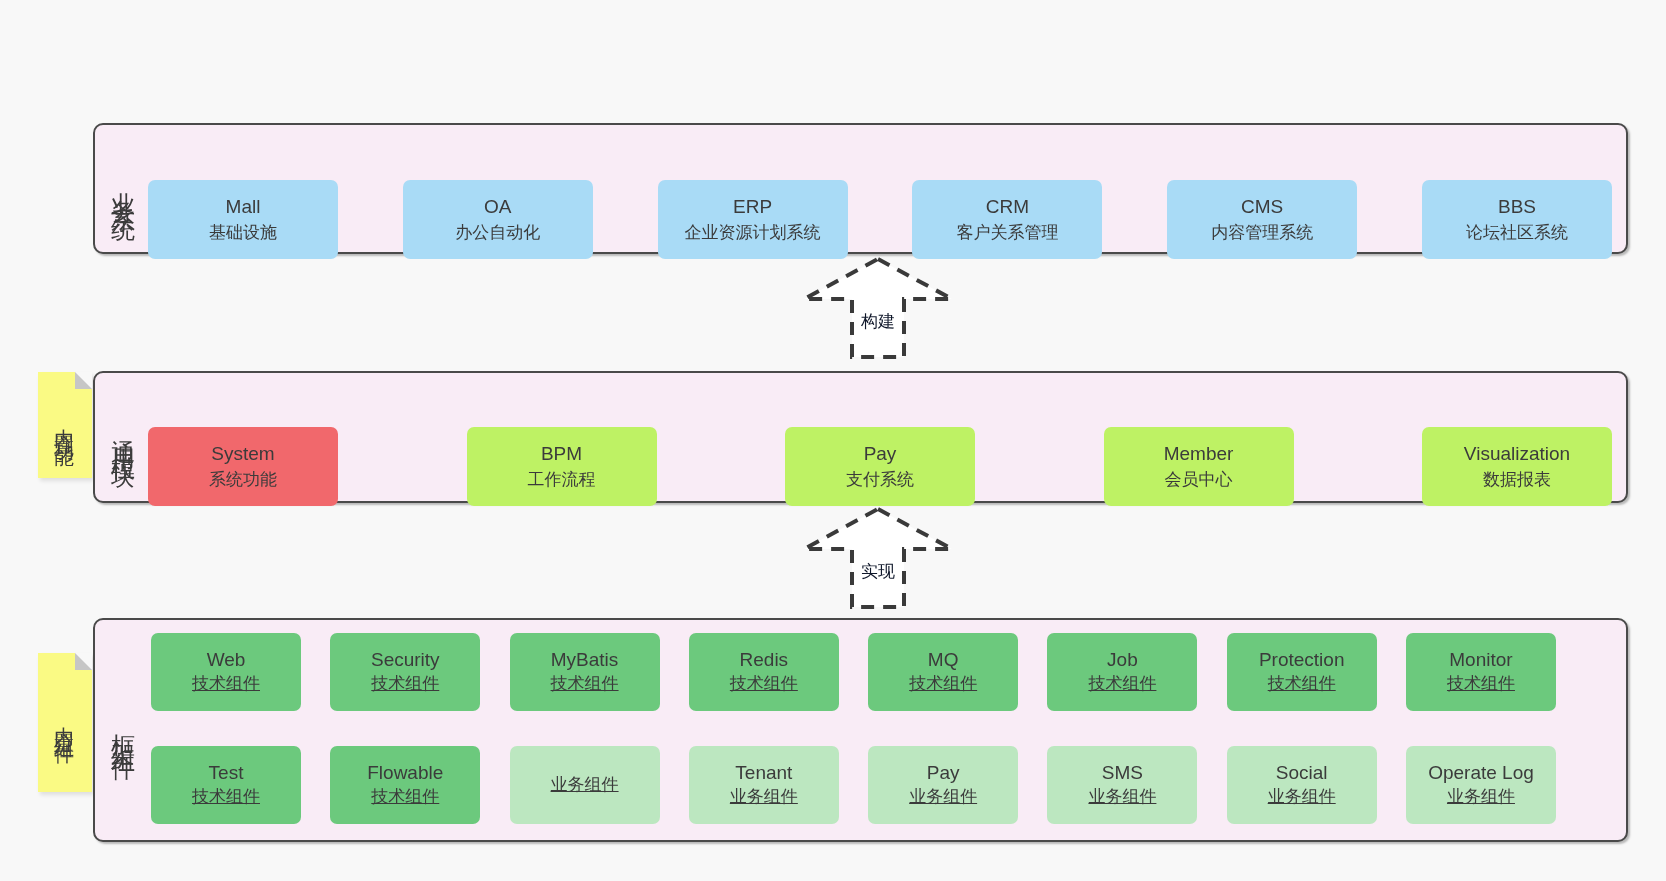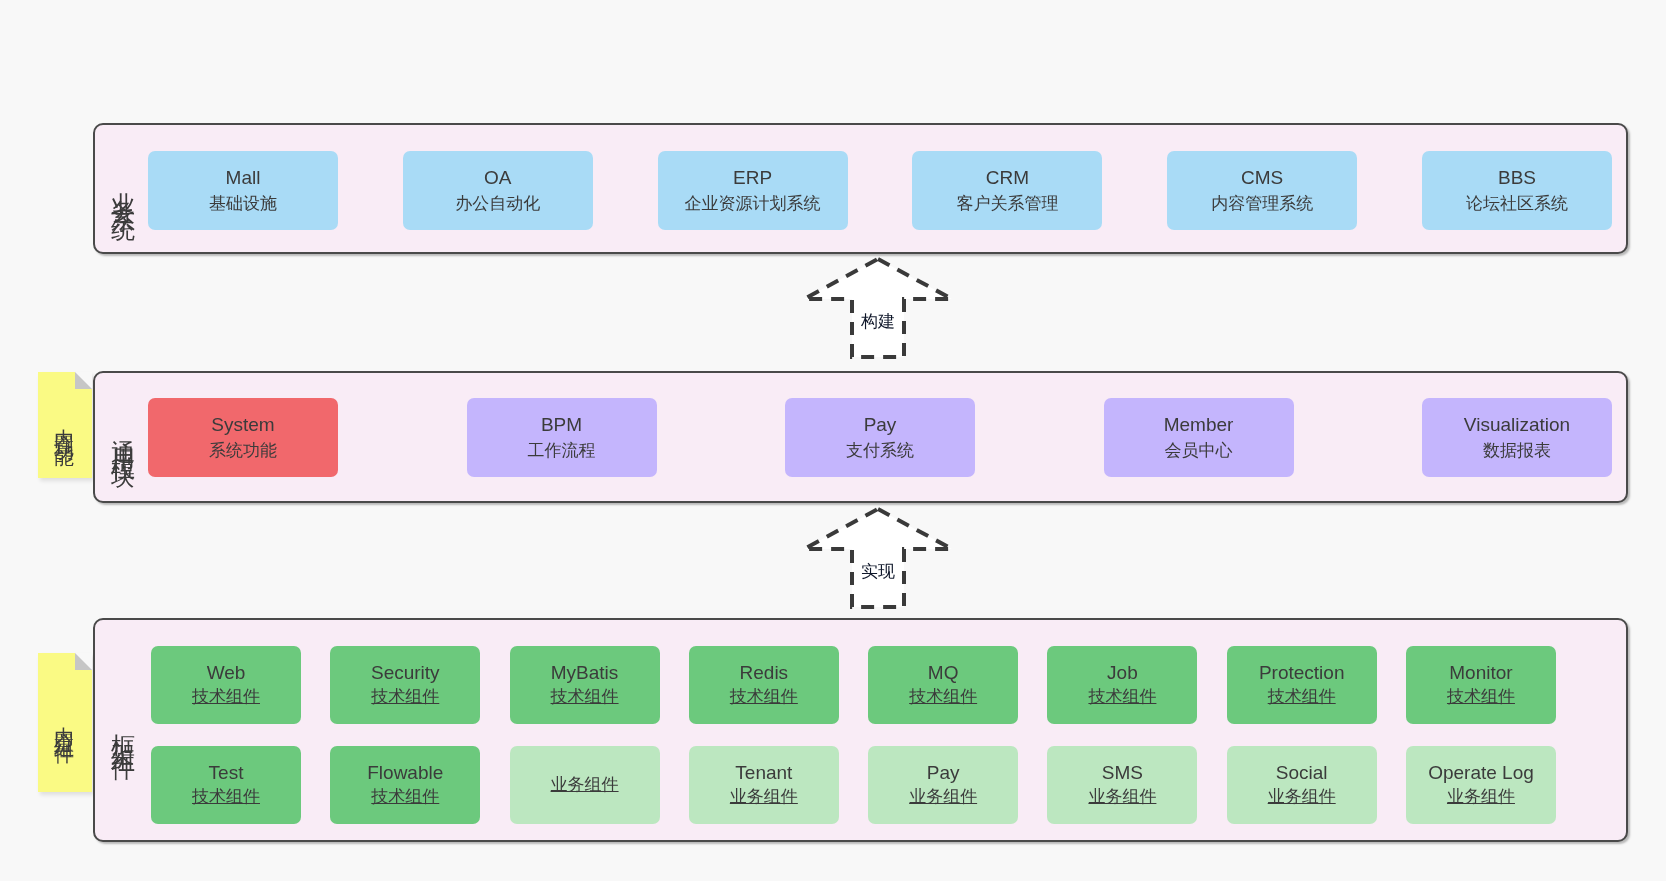--- a/index.html
+++ b/index.html
@@ -45,42 +45,42 @@
 
   .row {
     position:absolute;
     left:0; right:0;
     display:flex;
     justify-content:space-between;
     box-sizing:border-box;
   }
   .layer-1 .row { top:26px;  padding:0 14px 0 53px; }
   .layer-2 .row { top:25px;  padding:0 14px 0 53px; }
-  .layer-3 .row-a { top:26px;  padding:0 70px 0 56px; }
+  .layer-3 .row-a { top:13px;  padding:0 70px 0 56px; }
   .layer-3 .row-b { top:126px; padding:0 70px 0 56px; }
 
   .box {
     border-radius:7px;
     display:flex;
     flex-direction:column;
     justify-content:center;
     align-items:center;
     text-align:center;
     box-sizing:border-box;
   }
-  .bigbox   { width:190px; height:79px; padding:0 12px; }
+  .bigbox   { width:190px; height:79px; padding:0 12px;margin-top:29px; }
   .smallbox { width:150px; height:78px; padding:0 10px; }
   .bigbox .t { font-size:19px; line-height:27px; }
   .bigbox .s { font-size:17px; line-height:26px; }
   .smallbox .t { font-size:19px; line-height:24px; }
   .smallbox .s { font-size:17px; line-height:24px;text-decoration:underline; }
 
   .blue  { background:#a9dbf6; }
   .red   { background:#f1686c; }
-  .pink  { background:#c4b5fd; }
+  .pink  { background:#bef264; }
   .green { background:#6cc97d; }
   .light { background:#bce7c0; }
 
   
   .note {
     position:absolute;
     left:38px;
     width:54px;
     background:#fafa84;
     box-shadow:2px 3px 4px rgba(0,0,0,0.10);

